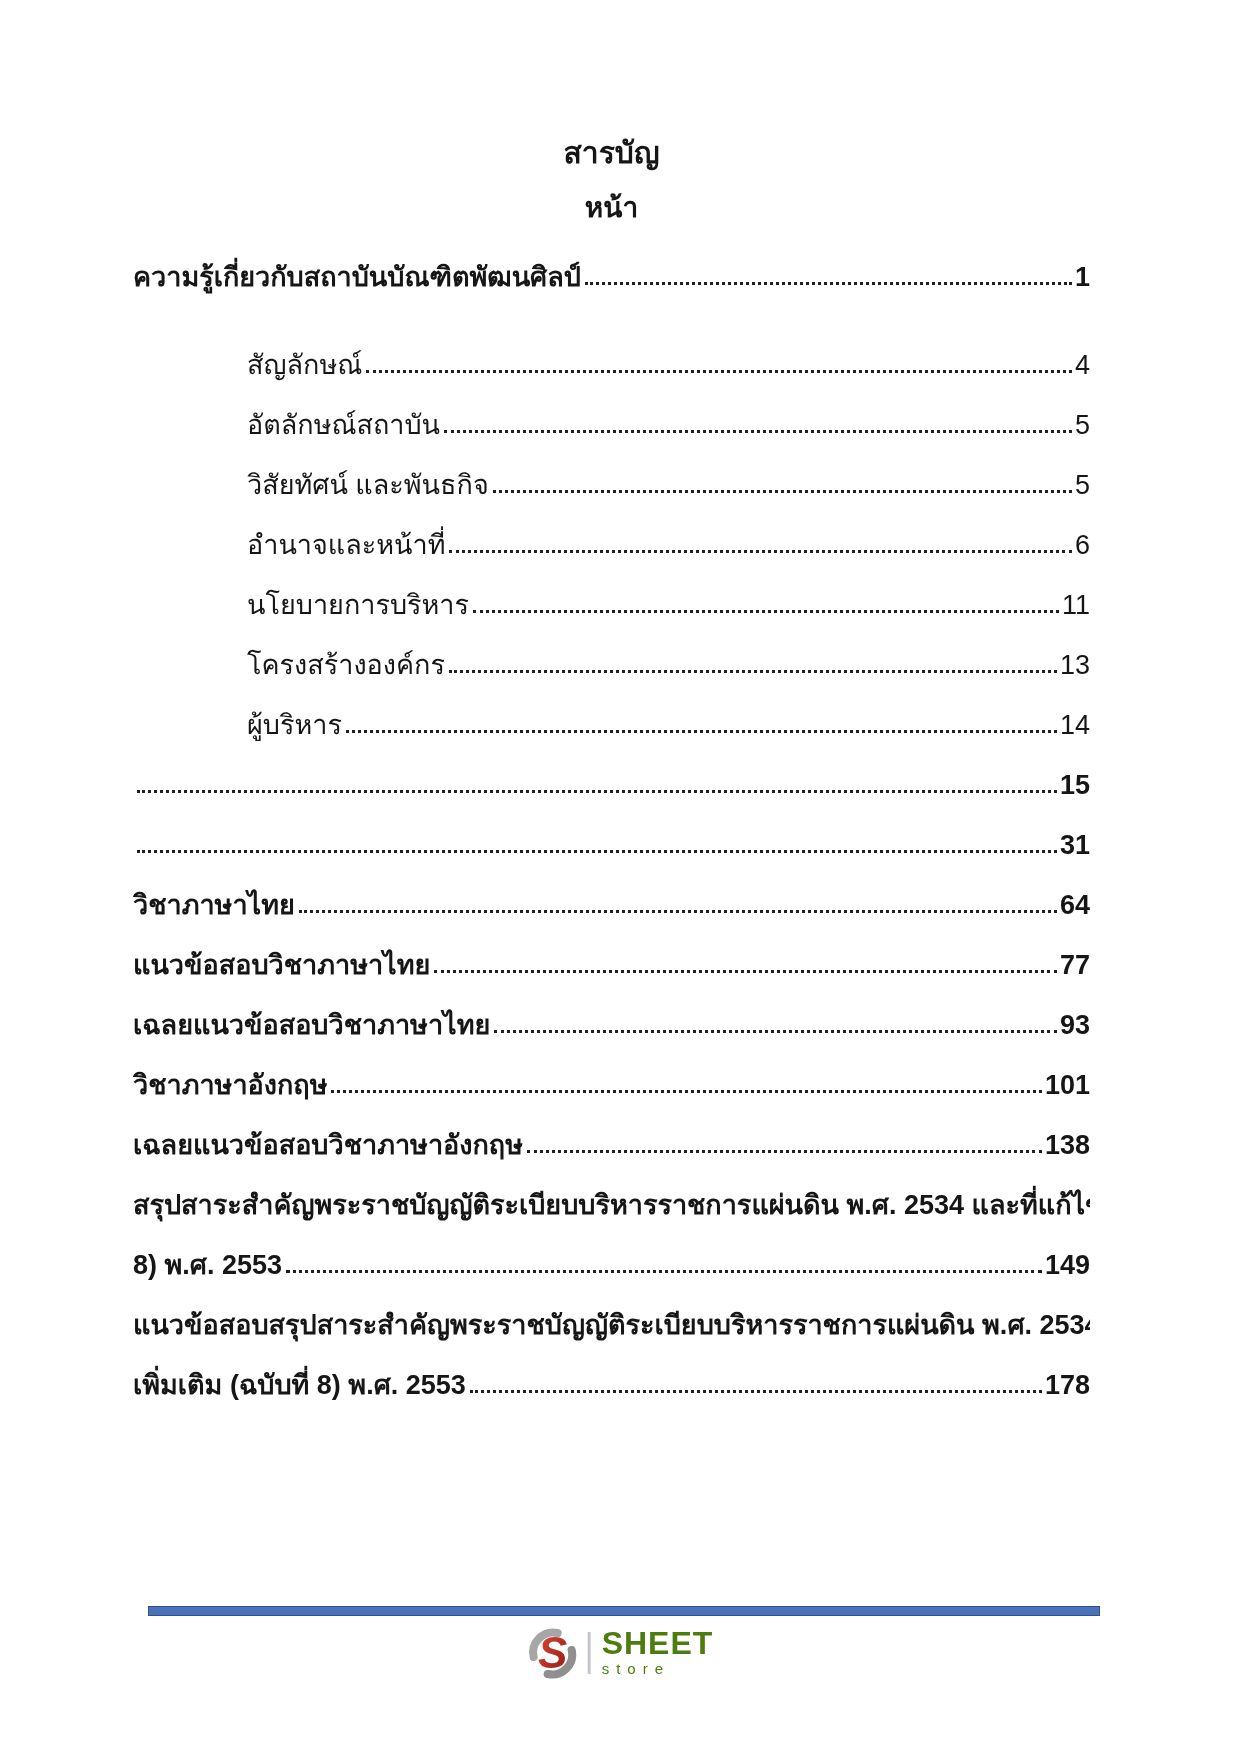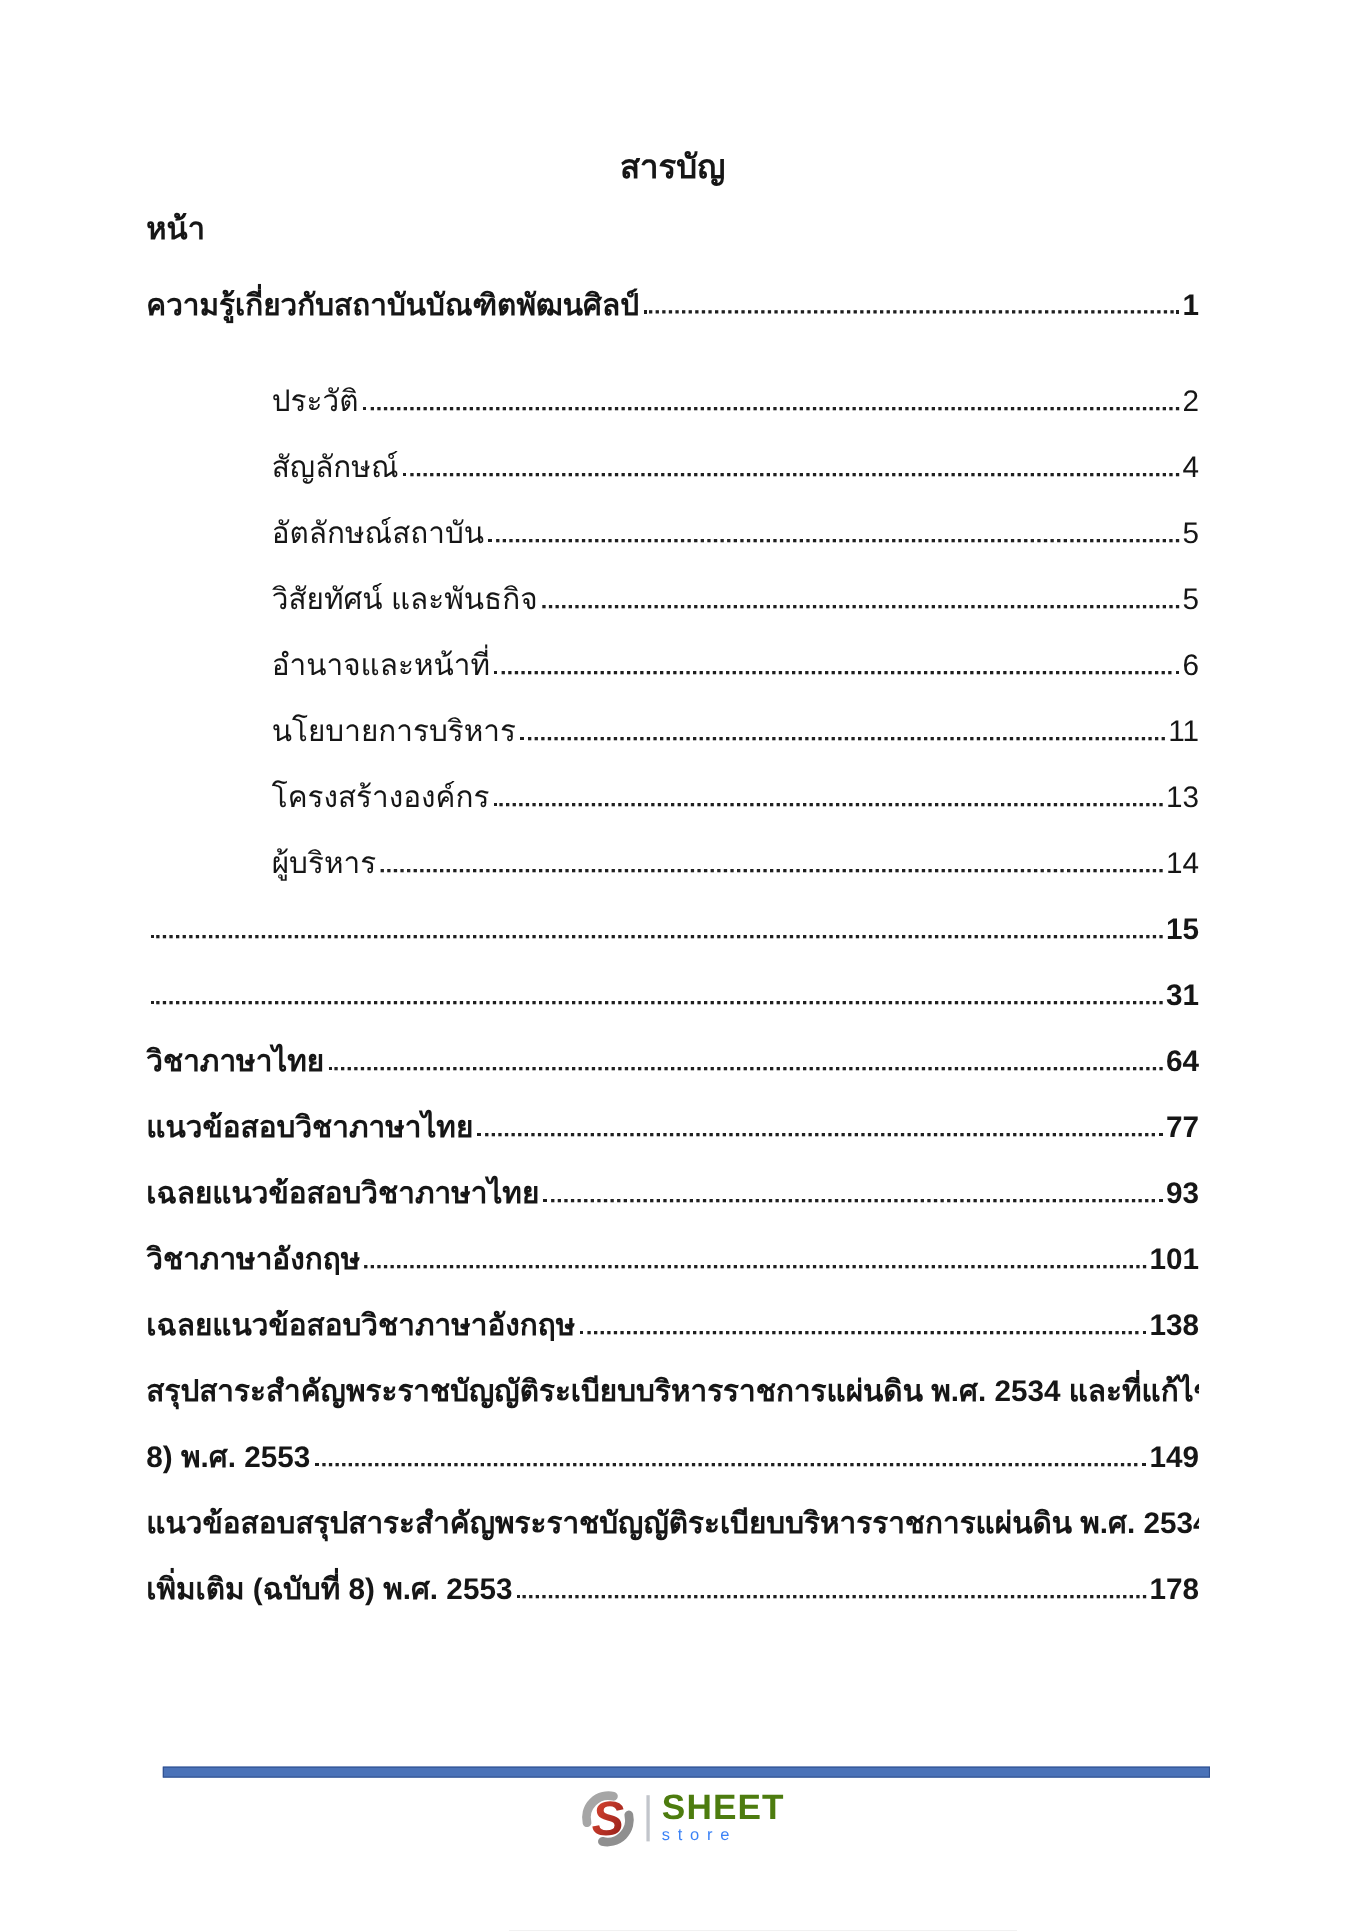--- a/index.html
+++ b/index.html
@@ -18,21 +18,21 @@
     width:957px;
     top:130px;
   }
   .doc-title{
     text-align:center;
     font-weight:bold;
     font-size:30px;
     line-height:46px;
   }
   .page-col-label{
-    text-align:left;
+    text-align:center;
     font-weight:bold;
     font-size:28px;
     line-height:40px;
     margin-top:12px;
   }
   .toc{margin-top:6px;}
   .toc-row{
     display:flex;
     align-items:flex-end;
     height:60px;
@@ -83,43 +83,38 @@
   }
   .brand{
     font-size:32px;
     font-weight:bold;
     color:#4d7c0f;
     letter-spacing:1px;
     line-height:30px;
   }
   .brand-sub{
     font-size:15px;
-    color:#3b82f6;
+    color:#4d7c0f;
     letter-spacing:7px;
     line-height:18px;
     margin-top:2px;
   }
 </style>
 </head>
 <body>
 
 <div class="page">
   <div class="content">
     <div class="doc-title">สารบัญ</div>
     <div class="page-col-label">หน้า</div>
     <div class="toc">
         <div class="toc-row bold gap-after">
           <span class="toc-text">ความรู้เกี่ยวกับสถาบันบัณฑิตพัฒนศิลป์</span>
           <span class="leader"></span>
           <span class="pg">1</span>
-        </div>
-        <div class="toc-row indent">
-          <span class="toc-text">ประวัติ</span>
-          <span class="leader"></span>
-          <span class="pg">2</span>
         </div>
         <div class="toc-row indent">
           <span class="toc-text">สัญลักษณ์</span>
           <span class="leader"></span>
           <span class="pg">4</span>
         </div>
         <div class="toc-row indent">
           <span class="toc-text">อัตลักษณ์สถาบัน</span>
           <span class="leader"></span>
           <span class="pg">5</span>

